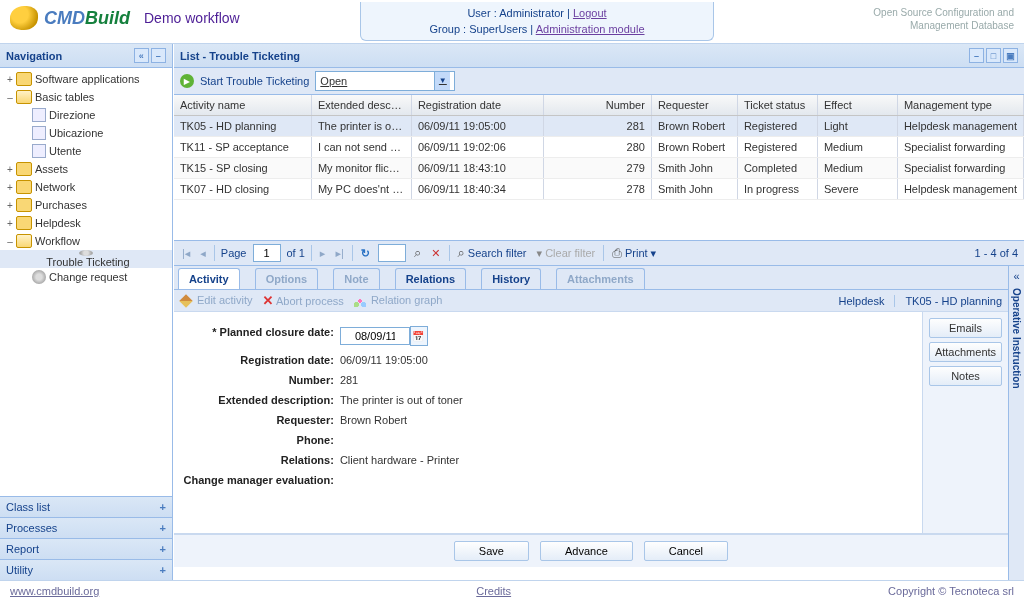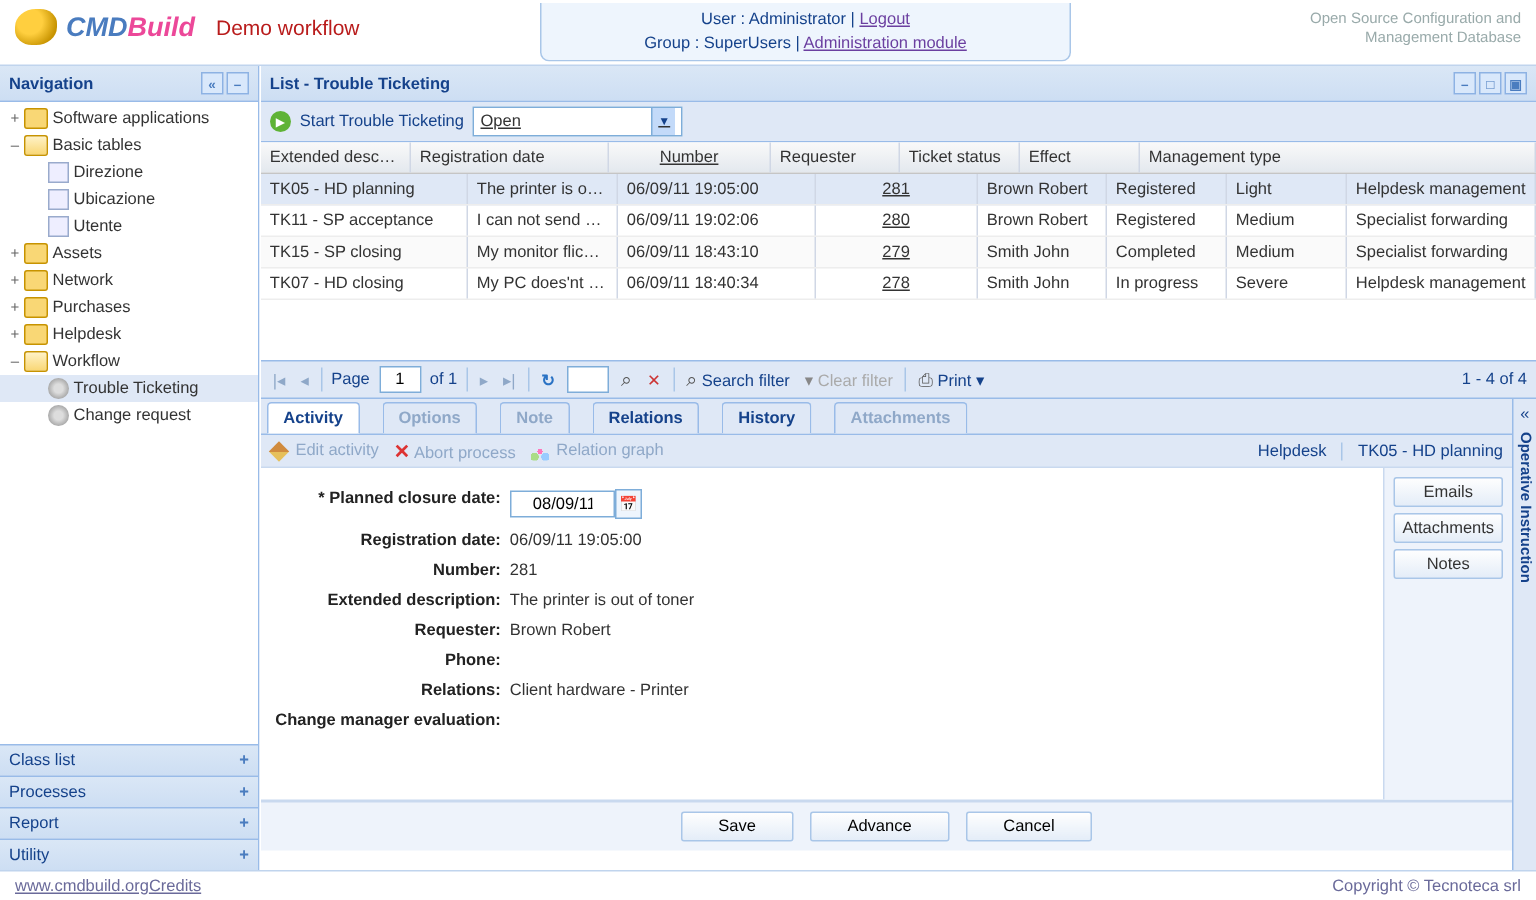--- a/index.html
+++ b/index.html
@@ -4,57 +4,57 @@
 <style>
 * { box-sizing: border-box; margin: 0; padding: 0; }
 body { font-family: Tahoma, Arial, sans-serif; font-size: 11px; color: #333; background: #fff; width: 1024px; height: 600px; overflow: hidden; position: relative; }
 a { color: #6b3fa0; text-decoration: underline; cursor: pointer; }
 
 
 .topbar { height: 44px; border-bottom: 1px solid #c0d4ed; display: flex; align-items: flex-start; }
 .logo-area { width: 370px; display: flex; align-items: center; padding: 6px 10px; }
 .logo-icon { width: 28px; height: 24px; background: radial-gradient(circle at 35% 35%, #ffcf3f 35%, #c79300 75%); border-radius: 50% 40% 50% 40%; margin-right: 6px; position: relative; }
 .logo-text { font-size: 18px; font-weight: bold; font-style: italic; }
-.logo-text .c1 { color: #4a7cbf; } .logo-text .c2 { color: #ec4899; }
-.demo-wf { color: #b91c1c; font-size: 14px; margin-left: 14px; }
+.logo-text .c1 { color: #4a7cbf; } .logo-text .c2 { color: #15803d; }
+.demo-wf { color: #4c1d95; font-size: 14px; margin-left: 14px; }
 .user-box { flex: 0 0 354px; margin-top: 2px; border: 1px solid #a9c6e8; border-top: none; border-radius: 0 0 6px 6px; background: #eef5fd; text-align: center; padding: 3px 12px; font-size: 11px; color: #15428b; margin-left:-10px;}
 .user-box .row { padding: 2px 0; }
 .right-tag { flex: 1; text-align: right; padding: 6px 10px; color: #9aa; font-size: 10px; line-height: 1.3; }
 
 
 .main { display: flex; height: 536px; }
 .nav { width: 200px; border-right: 1px solid #99bbe8; display: flex; flex-direction: column; background: #dfe8f6; }
 .panel-hdr { background: linear-gradient(#dae7f6,#cddef3); border-bottom: 1px solid #99bbe8; padding: 4px 6px; font-size: 11px; color: #15428b; font-weight: bold; display: flex; align-items: center; }
 .panel-hdr .tools { margin-left: auto; display: flex; gap: 2px; }
 .tool { width: 15px; height: 15px; border: 1px solid #8db2e3; background: #d9e8fb; cursor: pointer; display: inline-flex; align-items: center; justify-content: center; font-size: 9px; color: #4a7cbf; }
 .tree { flex: 1; background: #fff; overflow: auto; padding: 2px 0; }
 .tree-node { display: flex; align-items: center; height: 18px; padding-left: 4px; cursor: pointer; }
 .ind { display: inline-block; width: 14px; }
 .exp { width: 12px; text-align: center; color: #666; font-size: 10px; display: inline-block; }
 .ficon { width: 16px; height: 14px; display: inline-block; background: #f9d775; border: 1px solid #c79300; border-radius: 2px; margin-right: 3px; }
 .ficon.open { background: linear-gradient(#fff2c7,#f9d775); }
 .licon { width: 14px; height: 14px; display: inline-block; border: 1px solid #9ac; background: #eef; margin-right: 3px; }
 .gicon { width: 14px; height: 14px; display: inline-block; border-radius: 50%; background: radial-gradient(circle,#ddd 30%,#aaa 70%); margin-right: 3px; }
-.tree-node.sel { background: #dfe8f6; }
+.tree-node.sel { background: #dfe8f6; flex-direction: column; }
 .accordion-item { background: linear-gradient(#dae7f6,#cddef3); border-top: 1px solid #99bbe8; padding: 4px 6px; color: #15428b; display: flex; cursor: pointer; }
 .accordion-item .plus { margin-left: auto; color: #4a7cbf; font-weight: bold; }
 
 .content { flex: 1; display: flex; flex-direction: column; border-left: 1px solid #fff; }
 .toolbar { background: #dfe8f6; border-bottom: 1px solid #99bbe8; padding: 3px 6px; display: flex; align-items: center; gap: 6px; }
 .btn-play { width: 14px; height: 14px; border-radius: 50%; background: #5fb336; display: inline-flex; align-items: center; justify-content: center; color: #fff; font-size: 8px; }
 .combo { border: 1px solid #7eadd9; background: #fff; height: 20px; width: 140px; display: inline-flex; align-items: center; padding: 0 4px; text-decoration: underline; }
 .combo .arrow { margin-left: auto; background: #c3daf9; border-left: 1px solid #7eadd9; width: 16px; height: 18px; text-align: center; font-size: 8px; color: #15428b; line-height: 18px; }
 
 .grid { background: #fff; }
 .ghead { display: flex; background: linear-gradient(#f9f9f9,#e3e8ee); border-bottom: 1px solid #c5c5c5; }
 .gcell { border-right: 1px solid #d0d7e5; padding: 4px 6px; overflow: hidden; white-space: nowrap; text-overflow: ellipsis; }
 .grow { display: flex; border-bottom: 1px solid #ededed; cursor: pointer; }
 .grow:nth-child(odd){ background: #fafafa; }
 .grow.sel { background: #dfe8f6; }
-.c-act { width: 138px; } .c-ext { width: 100px; } .c-reg { width: 132px; } .c-num { width: 108px; text-align: center; text-decoration: underline; } .c-req { width: 86px; } .c-stat { width: 80px; } .c-eff { width: 80px; } .c-mgt { flex: 1; }
+.c-act { width: 138px; } .c-ext { width: 100px; } .c-reg { width: 132px; } .c-num { width: 108px; text-align: right; } .c-req { width: 86px; } .c-stat { width: 80px; } .c-eff { width: 80px; } .c-mgt { flex: 1; }
 
 .pager { background: #dfe8f6; border-top: 1px solid #99bbe8; border-bottom: 1px solid #99bbe8; padding: 3px 6px; display: flex; align-items: center; gap: 6px; color: #15428b; }
 .pager input { width: 28px; border: 1px solid #7eadd9; text-align: center; height: 18px; font-size: 11px; }
 .pbtn { color: #8fa8c8; cursor: pointer; padding: 0 2px; }
 .pbtn.active { color: #15428b; }
 .sep { width: 1px; height: 16px; background: #a9c6e8; }
 .srch { border: 1px solid #7eadd9; height: 18px; width: 118px; background: #fff; }
 .pager .spacer { flex: 1; }
 .disabled { color: #aaa; }
 
@@ -77,21 +77,21 @@
 .form-row .val { color: #333; }
 .date-inp { border: 1px solid #7eadd9; padding: 2px 14px; width: 70px; font-size: 11px; }
 .cal-btn { width: 18px; height: 20px; border: 1px solid #7eadd9; background: #eef5fd; display: inline-flex; align-items: center; justify-content: center; font-size: 10px; cursor: pointer; }
 .side-btns { width: 86px; padding: 6px; background: #eef3fb; border-left: 1px solid #c9d9ef; }
 .side-btns button { width: 100%; margin-bottom: 4px; padding: 3px 0; border: 1px solid #a9c6e8; background: linear-gradient(#fefefe,#e4edf8); color: #333; font-size: 11px; cursor: pointer; border-radius: 2px; }
 
 .form-actions { background: #eef3fb; padding: 6px; text-align: center; border-top: 1px solid #c9d9ef; }
 .form-actions button { padding: 3px 24px; margin: 0 4px; border: 1px solid #a9c6e8; background: linear-gradient(#fefefe,#e4edf8); font-size: 11px; cursor: pointer; border-radius: 2px; }
 
 .footer { border-top: 1px solid #c0d4ed; height: 20px; display: flex; align-items: center; padding: 0 10px; color: #6a6a9a; font-size: 11px; }
-.footer .mid { flex: 1; }
+.footer .mid { flex: 1; text-align: center; }
 
 .mini-icon { display: inline-block; width: 12px; height: 12px; vertical-align: middle; margin-right: 2px; }
 .pencil { background: linear-gradient(45deg,#e6c05a 50%,#d08b3e 50%); transform: rotate(-45deg) scale(0.8); }
 .xred { color: #d33; font-weight: bold; font-size: 13px; }
 .graph { background: radial-gradient(circle,#f7b 20%,transparent 21%), radial-gradient(circle at 80% 80%,#9cf 20%,transparent 21%), radial-gradient(circle at 20% 80%,#ad8 20%,transparent 21%); }
 .magnifier::before { content: "⌕"; font-size: 13px; color: #555; }
 .funnel::before { content: "▾"; color: #888; }
 .printer::before { content: "⎙"; color: #555; font-size: 12px; }
 .refresh::before { content: "↻"; color: #2a72c4; font-weight: bold; }
 </style>
@@ -220,20 +220,21 @@
     <div class="toolbar">
       <span class="btn-play">▶</span>
       <span style="color:#15428b;">Start Trouble Ticketing</span>
       <span class="combo">
           <span>Open</span>
           <span class="arrow">▼</span>
         </span>
     </div>
     <div class="grid">
       <div class="ghead">
+        <div class="gcell c-act">Activity name</div>
         <div class="gcell c-ext">Extended description</div>
         <div class="gcell c-reg">Registration date</div>
         <div class="gcell c-num">Number</div>
         <div class="gcell c-req">Requester</div>
         <div class="gcell c-stat">Ticket status</div>
         <div class="gcell c-eff">Effect</div>
         <div class="gcell c-mgt">Management type</div>
       </div>
       <div id="grid-rows">
           <div class="grow sel">

